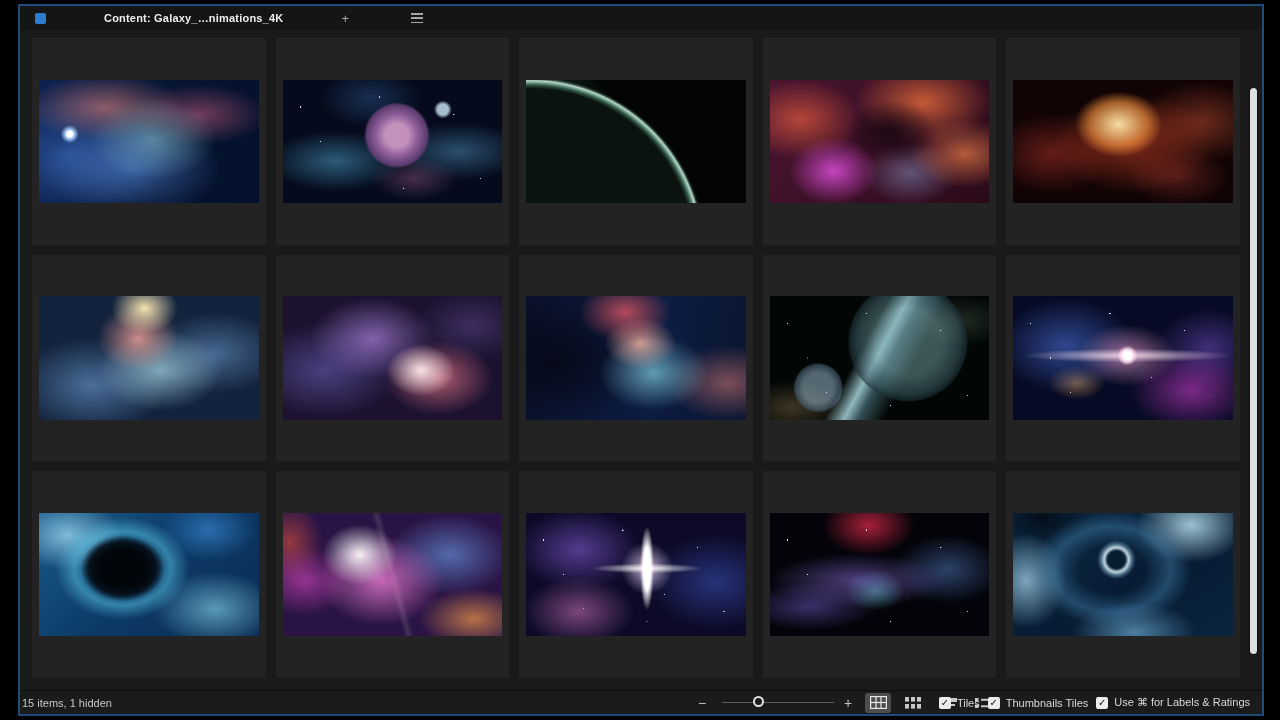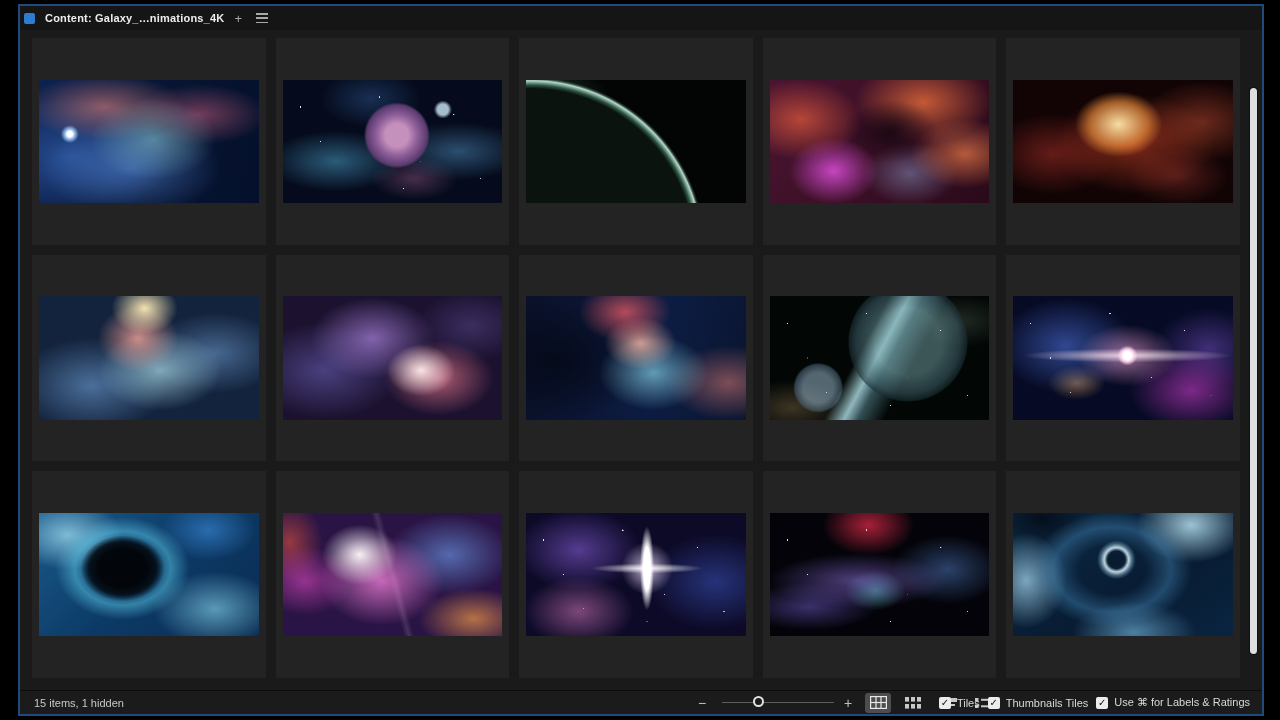--- a/index.html
+++ b/index.html
@@ -4,21 +4,21 @@
 <style>
   * { margin:0; padding:0; box-sizing:border-box; }
   html,body { width:1280px; height:720px; background:#000; overflow:hidden;
     font-family:"Liberation Sans","DejaVu Sans",sans-serif; }
 
   .panel { position:absolute; left:18px; top:4px; width:1246px; height:712px;
     border:2px solid #1f4a7a; background:#1a1a1a; display:flex; flex-direction:column; }
 
   
   .tabbar { height:24px; background:#151515; display:flex; align-items:center;
-    padding-left:4px; flex:0 0 auto; }
+    padding-left:15px; flex:0 0 auto;gap:48px; }
   .tab-icon { width:11px; height:11px; border-radius:2px; background:#2e7cd0; margin-right:10px; }
   .tab-title { color:#ededed; font-size:11px; font-weight:bold; letter-spacing:.2px; }
   .tab-plus { color:#a8a8a8; font-size:13px; margin-left:10px; }
   .tab-menu { width:12px; height:10px; margin-left:14px; display:flex; flex-direction:column; justify-content:space-between; }
   .tab-menu span { display:block; height:1.5px; background:#a8a8a8; }
 
   
   .content { flex:1 1 auto; position:relative; background:#1a1a1a; overflow:hidden; }
   .grid { position:absolute; left:12px; top:8px; right:22px; bottom:12px;
     display:grid; grid-template-columns:repeat(5,1fr); grid-template-rows:repeat(3,1fr);
@@ -164,21 +164,21 @@
     linear-gradient(150deg,#0c2a45,#081c33 60%,#0a2440); }
 
   
   .vscroll { position:absolute; top:58px; right:5px; width:7px; height:566px;
     background:#dedede; border-radius:4px; box-shadow:0 0 0 1px rgba(0,0,0,.4); }
 
   
   .statusbar { height:24px; background:#1b1b1b; border-top:1px solid #0c0c0c;
     display:flex; align-items:center; flex:0 0 auto; position:relative;
     color:#c8c8c8; font-size:11px; }
-  .items-text { position:absolute; left:14px; }
+  .items-text { position:absolute; left:2px; }
   .zoom-minus,.zoom-plus { position:absolute; color:#c0c0c0; font-size:14px; line-height:1; cursor:default; }
   .zoom-minus { left:678px; }
   .zoom-plus  { left:824px; }
   .zoom-slider { position:absolute; left:702px; width:112px; top:11px; height:1px; background:#5c5c5c; }
   .zoom-knob { position:absolute; left:28%; top:-6px; width:11px; height:11px;
     border:2px solid #e2e2e2; border-radius:50%; background:#1b1b1b; }
   .viewbtns { position:absolute; left:845px; display:flex; align-items:center; gap:9px; }
   .viewbtn { width:26px; height:20px; display:flex; align-items:center; justify-content:center; border-radius:3px; }
   .viewbtn.sel { background:#4d4d4d; }
   .checks { position:absolute; right:12px; display:flex; align-items:center; gap:8px; }

